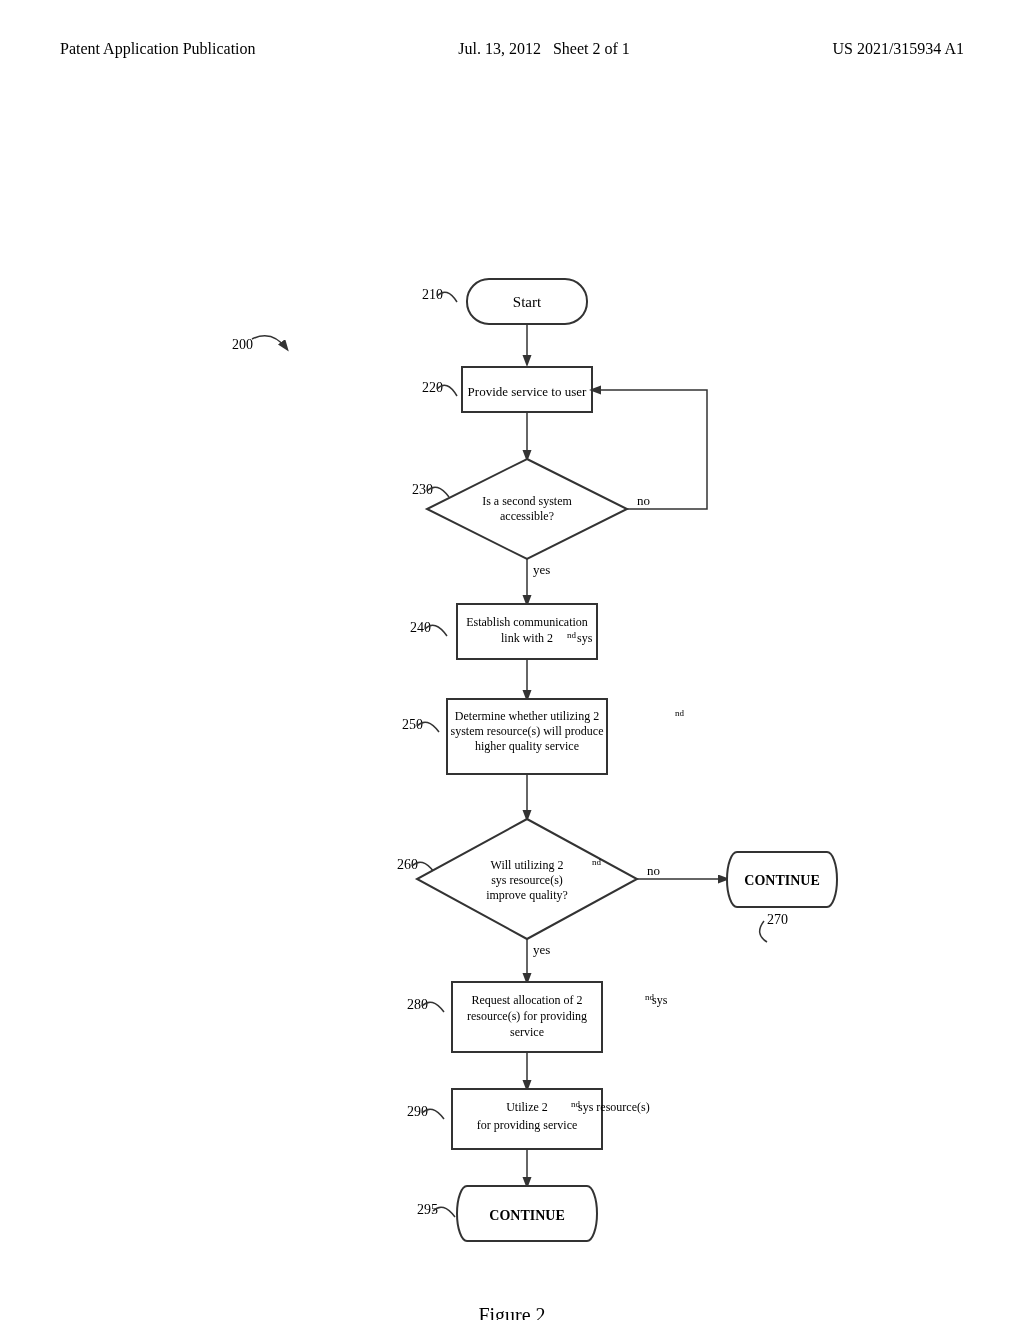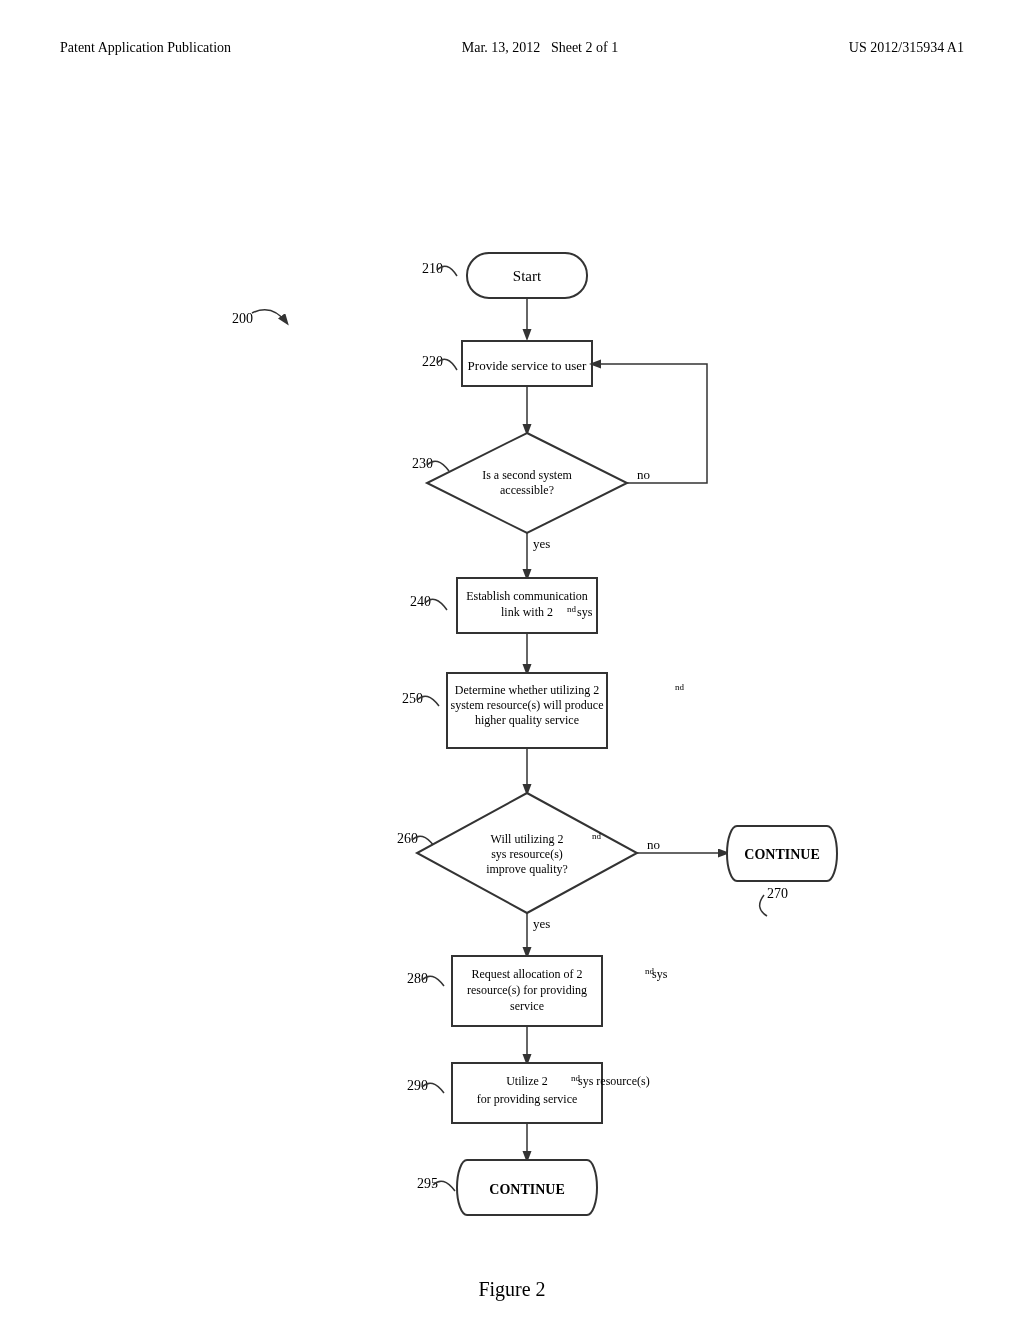--- a/index.html
+++ b/index.html
@@ -18,22 +18,22 @@
       background: #fff;
       position: relative;
       padding: 40px 60px;
     }
 
     
     .header {
       display: flex;
       justify-content: space-between;
       align-items: flex-start;
-      margin-bottom: 52px;
-      font-size: 14px;
+      margin-bottom: 76px;
+      font-size: 16px;
     }
 
     
     .flowchart {
       position: relative;
       width: 100%;
       display: flex;
       flex-direction: column;
       align-items: center;
     }
@@ -51,23 +51,23 @@
     }
   </style>
 </head>
 <body>
 
 <div class="page">
 
   <div class="header">
     <span>Patent Application Publication</span>
     <span>
-      <span>Mar. 13, 2012</span>&nbsp;&nbsp;&nbsp;<span>Sheet 2 of 1</span>
+      <span>Jul. 13, 2012</span>&nbsp;&nbsp;&nbsp;<span>Sheet 2 of 1</span>
     </span>
-    <span>US 2012/315934 A1</span>
+    <span>US 2021/315934 A1</span>
   </div>
 
   <div class="flowchart">
     <svg class="diagram" viewBox="0 0 750 1150">
 
       <defs>
         <marker id="arrow" markerWidth="8" markerHeight="8" refX="6" refY="3" orient="auto">
           <path d="M0,0 L0,6 L8,3 z" fill="#333"></path>
         </marker>
         <marker id="arrow-left" markerWidth="8" markerHeight="8" refX="2" refY="3" orient="auto">

